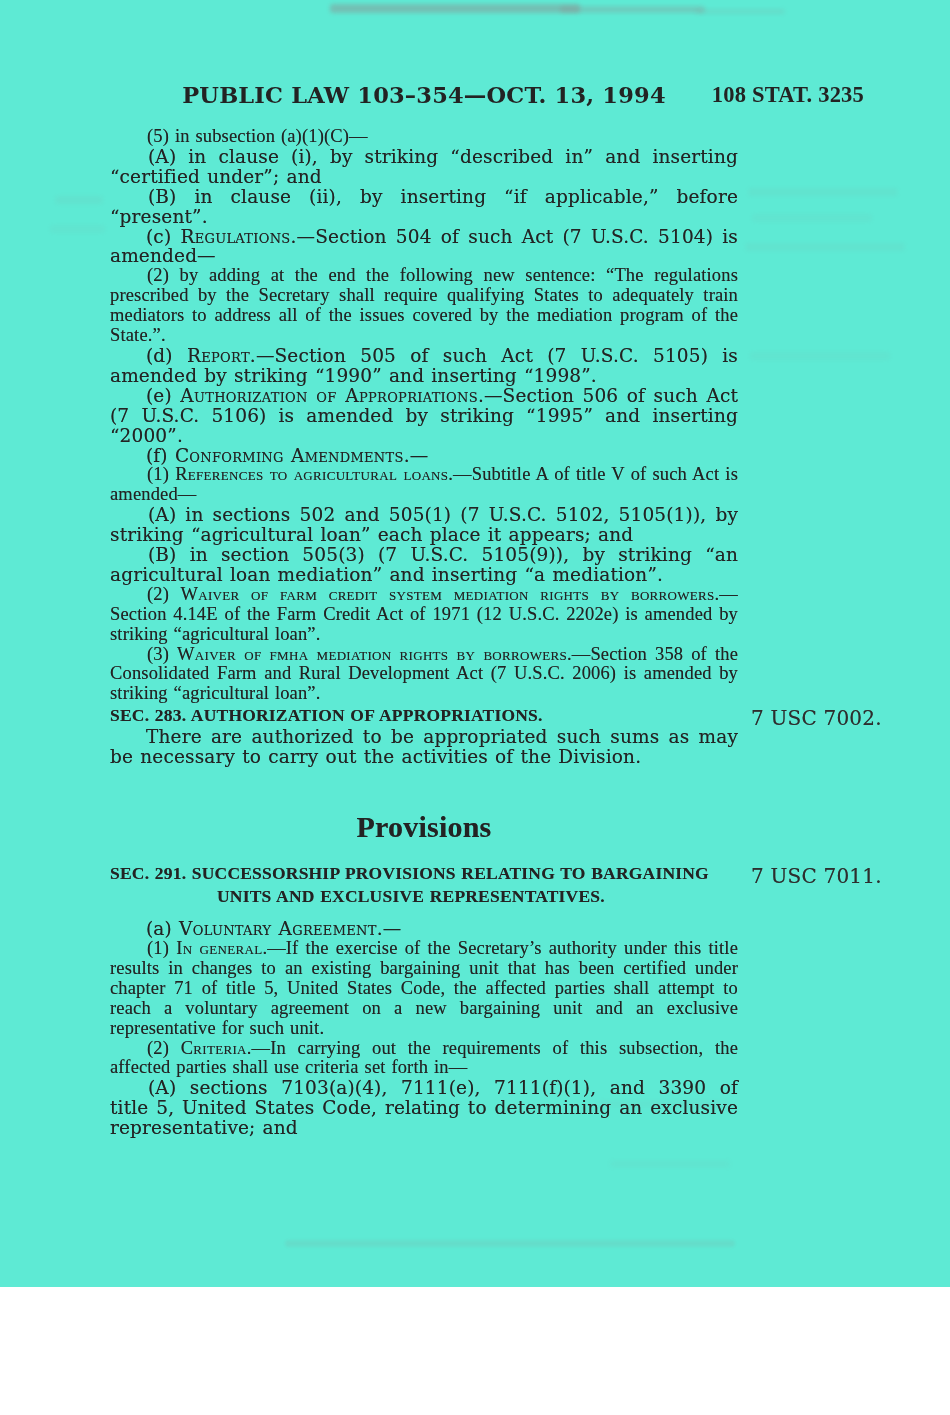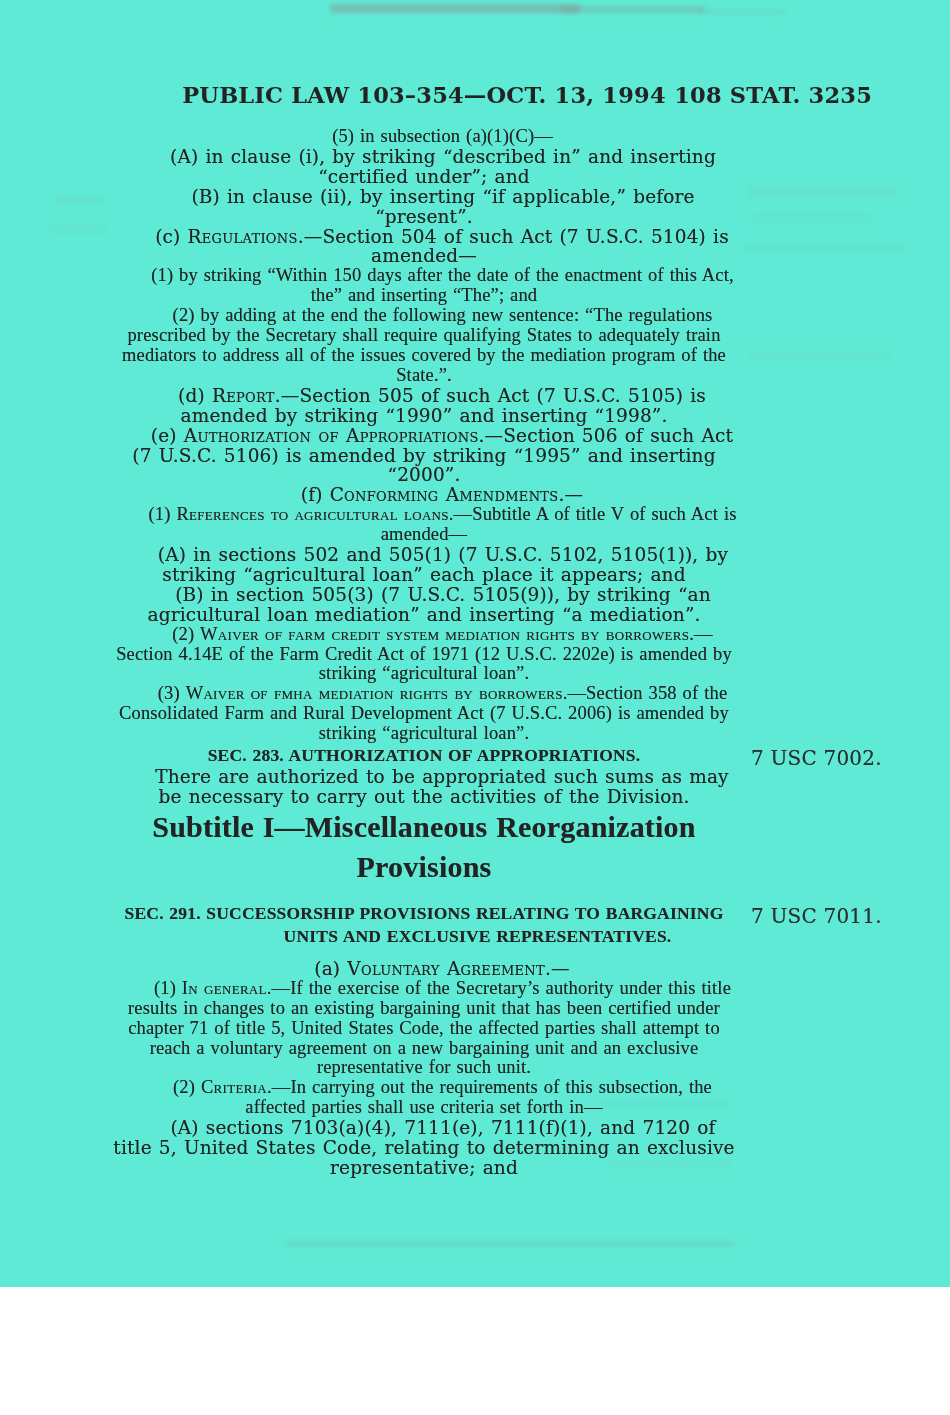--- a/index.html
+++ b/index.html
@@ -9,30 +9,30 @@
     font-family:"DejaVu Serif","Liberation Serif",serif;
     color:#232323;
     -webkit-font-smoothing:antialiased;
   }
   
   .running-head {
     position:absolute; top:82px; left:110px; width:762px; height:26px;
     font-weight:bold; font-size:22.5px; letter-spacing:.2px; white-space:nowrap;
   }
   .law-title { position:absolute; left:0; width:628px; text-align:center; }
-  .stat-cite { position:absolute; right:0; }
+  .stat-cite { position:absolute; right:8px;font-family:Liberation Serif, serif; }
 
   
   .content {
     position:absolute; top:127px; left:110px; width:628px;
     font-size:18.5px; line-height:19.9px; text-align:justify;
     letter-spacing:.15px; word-spacing:1.1px;
     text-shadow:0 0 .4px rgba(35,35,35,.5);
   }
-  .content p { margin:0;text-align:center; }
+  .content p { margin:0; }
   .l0 { text-indent:36px; }
   .l1 { margin-left:38px; text-indent:37px;font-family:Liberation Serif, serif; }
   .l2 { margin-left:76px; text-indent:38px; }
   .sc { font-variant:small-caps; letter-spacing:.3px; }
 
   .section-heading {
     position:relative;
     font-family:"Liberation Serif","DejaVu Serif",serif;
     font-weight:bold; font-size:17.5px; line-height:23px;
     margin:11px 0 13px; text-align:left; text-indent:0;
@@ -78,33 +78,32 @@
   <div class="running-head">
     <span class="law-title">PUBLIC LAW 103–354—OCT. 13, 1994</span>
     <span class="stat-cite">108 STAT. 3235</span>
   </div>
 
   <div id="content" class="content">
       <p class="para l1"><span>(5) in subsection (a)(1)(C)—</span></p>
       <p class="para l2"><span>(A) in clause (i), by striking “described in” and inserting “certified under”; and</span></p>
       <p class="para l2"><span>(B) in clause (ii), by inserting “if applicable,” before “present”.</span></p>
       <p class="para l0"><span>(c) </span><span class="sc">Regulations</span><span>.—Section 504 of such Act (7 U.S.C. 5104) is amended—</span></p>
-      <p class="para l1"><span>(1) by striking “Within 150 days after the date of the enactment of this Act, the” and inserting “The”; and</span></p>
       <p class="para l1"><span>(2) by adding at the end the following new sentence: “The regulations prescribed by the Secretary shall require qualifying States to adequately train mediators to address all of the issues covered by the mediation program of the State.”.</span></p>
       <p class="para l0"><span>(d) </span><span class="sc">Report</span><span>.—Section 505 of such Act (7 U.S.C. 5105) is amended by striking “1990” and inserting “1998”.</span></p>
       <p class="para l0"><span>(e) </span><span class="sc">Authorization of Appropriations</span><span>.—Section 506 of such Act (7 U.S.C. 5106) is amended by striking “1995” and inserting “2000”.</span></p>
       <p class="para l0"><span>(f) </span><span class="sc">Conforming Amendments</span><span>.—</span></p>
       <p class="para l1"><span>(1) </span><span class="sc">References to agricultural loans</span><span>.—Subtitle A of title V of such Act is amended—</span></p>
       <p class="para l2"><span>(A) in sections 502 and 505(1) (7 U.S.C. 5102, 5105(1)), by striking “agricultural loan” each place it appears; and</span></p>
       <p class="para l2"><span>(B) in section 505(3) (7 U.S.C. 5105(9)), by striking “an agricultural loan mediation” and inserting “a mediation”.</span></p>
       <p class="para l1"><span>(2) </span><span class="sc">Waiver of farm credit system mediation rights by borrowers</span><span>.—Section 4.14E of the Farm Credit Act of 1971 (12 U.S.C. 2202e) is amended by striking “agricultural loan”.</span></p>
       <p class="para l1"><span>(3) </span><span class="sc">Waiver of fmha mediation rights by borrowers</span><span>.—Section 358 of the Consolidated Farm and Rural Development Act (7 U.S.C. 2006) is amended by striking “agricultural loan”.</span></p>
       <p class="section-heading"><span>SEC. 283. AUTHORIZATION OF APPROPRIATIONS.</span><span class="margin-note">7 USC 7002.</span></p>
       <p class="para l0"><span>There are authorized to be appropriated such sums as may be necessary to carry out the activities of the Division.</span></p>
-      <p class="subtitle"><span>Subtitle I—Miscellaneous Reorganization</span><br><span>Provisions</span></p>
+      <p class="subtitle"><br><span>Provisions</span></p>
       <p class="section-heading hang"><span>SEC. 291. SUCCESSORSHIP PROVISIONS RELATING TO BARGAINING UNITS AND EXCLUSIVE REPRESENTATIVES.</span><span class="margin-note">7 USC 7011.</span></p>
       <p class="para l0"><span>(a) </span><span class="sc">Voluntary Agreement</span><span>.—</span></p>
       <p class="para l1"><span>(1) </span><span class="sc">In general</span><span>.—If the exercise of the Secretary’s authority under this title results in changes to an existing bargaining unit that has been certified under chapter 71 of title 5, United States Code, the affected parties shall attempt to reach a voluntary agreement on a new bargaining unit and an exclusive representative for such unit.</span></p>
       <p class="para l1"><span>(2) </span><span class="sc">Criteria</span><span>.—In carrying out the requirements of this subsection, the affected parties shall use criteria set forth in—</span></p>
-      <p class="para l2"><span>(A) sections 7103(a)(4), 7111(e), 7111(f)(1), and 7120 of title 5, United States Code, relating to determining an exclusive representative; and</span></p>
+      <p class="para l2"><span>(A) sections 7103(a)(4), 7111(e), 7111(f)(1), and 3390 of title 5, United States Code, relating to determining an exclusive representative; and</span></p>
     </div>
 
 </div>
 
 </body></html>

